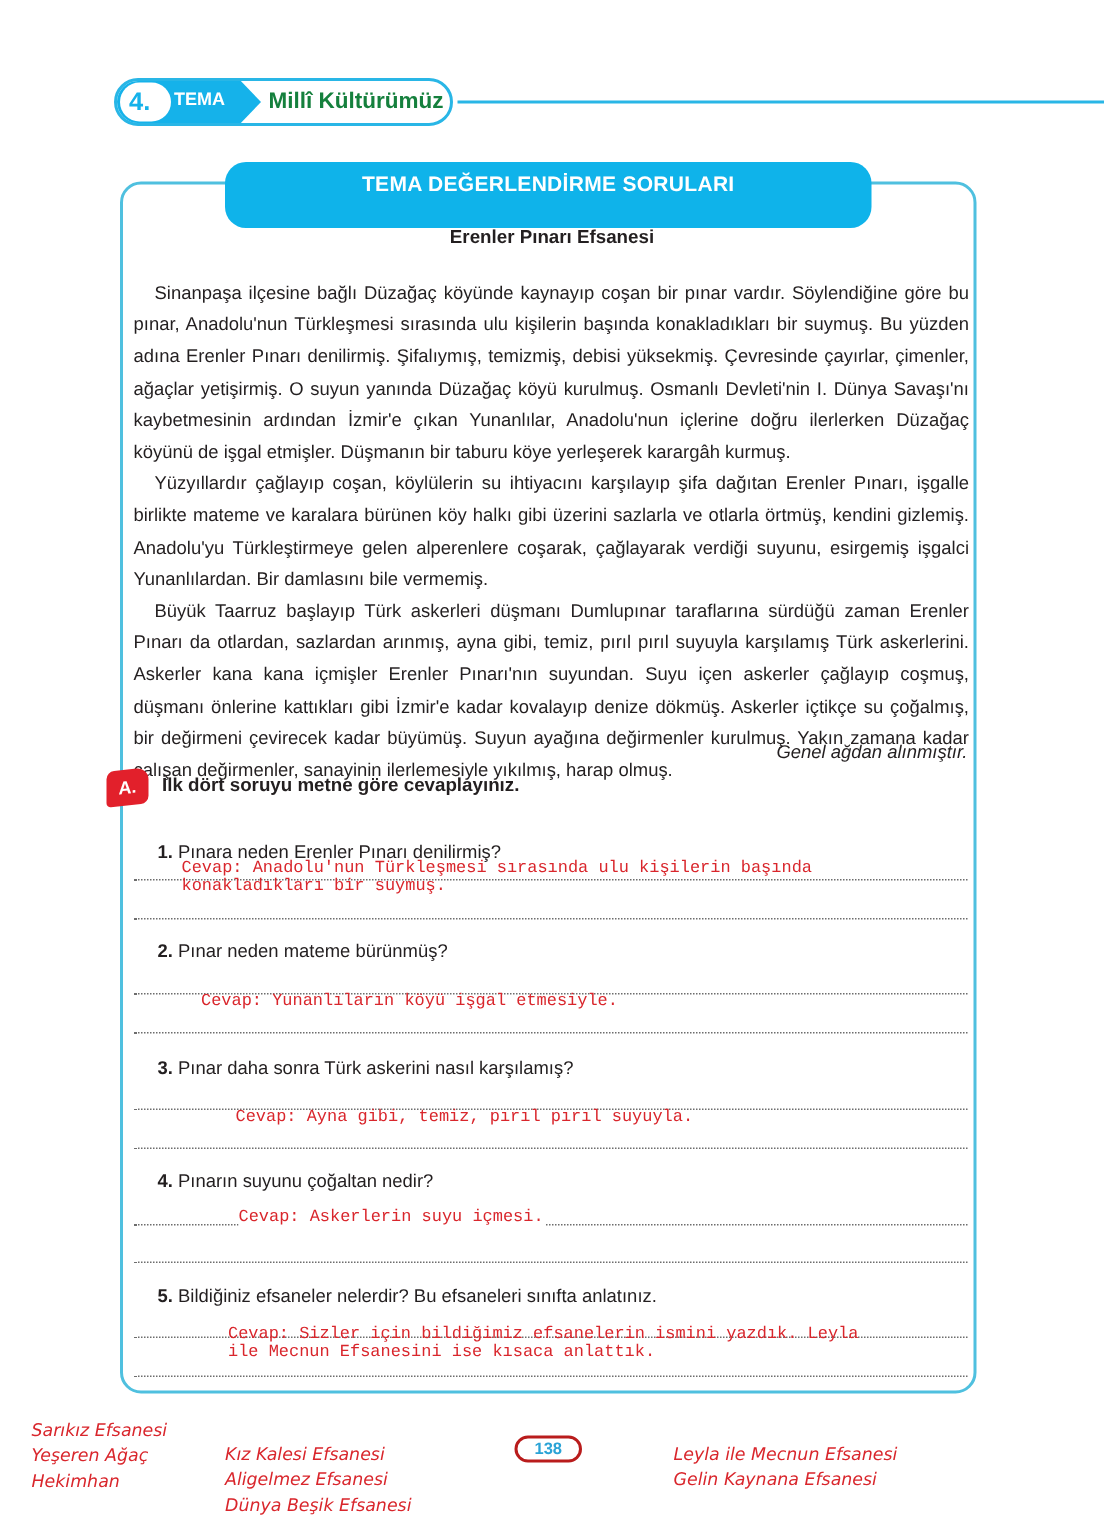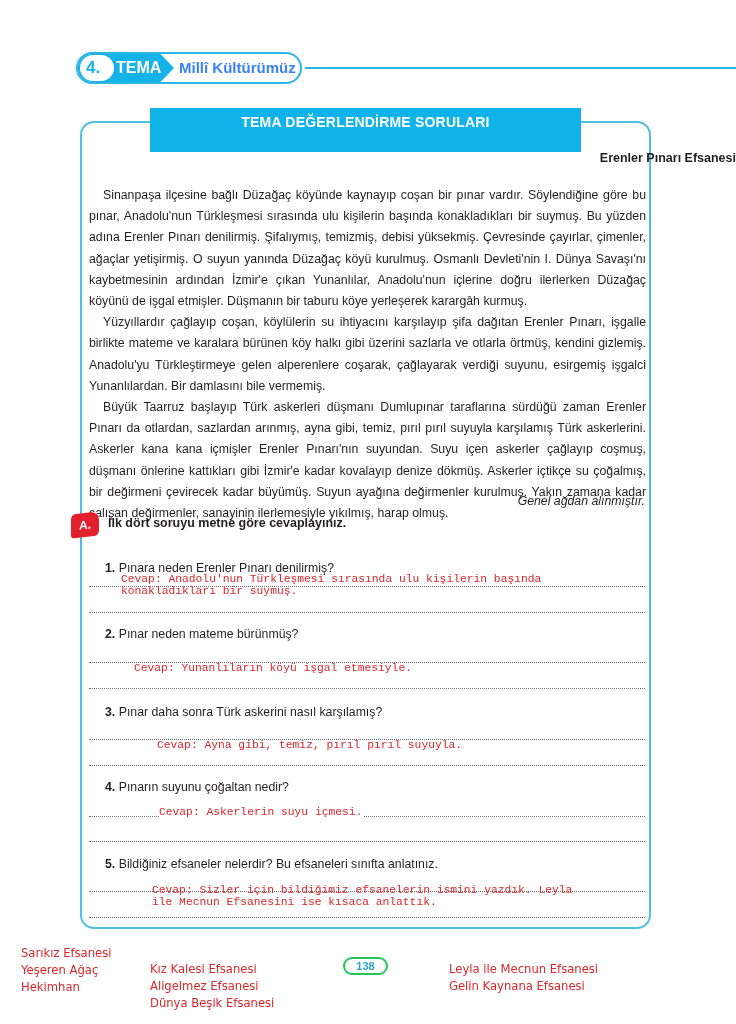--- a/index.html
+++ b/index.html
@@ -9,57 +9,57 @@
   
   .theme-header { position:absolute; left:76px; top:52px; height:34px; width:230px; }
   .theme-pill { position:absolute; left:0; top:0; height:32px; width:226px;
     border:2px solid #29b6e6; border-radius:17px; background:#fff; box-sizing:border-box; }
   .theme-badge { position:absolute; left:2px; top:2px; height:28px; width:96px;
     background:#15b2ea; border-radius:15px 4px 4px 15px;
     clip-path: polygon(0 0, 86% 0, 100% 50%, 86% 100%, 0 100%); }
   .theme-num-circle { position:absolute; left:4px; top:3px; width:34px; height:26px;
     border-radius:13px; background:#fff; }
   .theme-num { position:absolute; left:10px; top:6px; font-weight:bold; font-size:17px; color:#15b2ea; }
-  .theme-word { position:absolute; left:40px; top:7px; font-weight:bold; font-size:16px; color:#fff; }
-  .theme-title { position:absolute; left:103px; top:7px; font-weight:bold; font-size:15px; color:#3b82f6;text-align:center; }
+  .theme-word { position:absolute; left:40px; top:7px; font-weight:bold; font-size:12px; color:#fff; }
+  .theme-title { position:absolute; left:103px; top:7px; font-weight:bold; font-size:15px; color:#15803d;text-align:center; }
   .header-line { position:absolute; left:305px; top:67px; width:431px; height:2px; background:#29b6e6; }
 
   
   .frame { position:absolute; left:80px; top:121px; width:571px; height:808px;
     border:2px solid #4fc0df; border-radius:14px; box-sizing:border-box; }
   .section-banner { position:absolute; left:150px; top:108px; width:431px; height:44px;
-    background:#0fb3ea; border-radius:0; color:#fff; font-weight:bold; font-size:14px;
+    background:#0fb3ea; border-radius:14px; color:#fff; font-weight:bold; font-size:14px;
     text-align:center; line-height:28px; letter-spacing:0.2px; }
 
-  .story-title { position:absolute; left:0; width:736px; top:151px; text-align:right;
+  .story-title { position:absolute; left:0; width:736px; top:151px; text-align:center;
     font-weight:bold; font-size:12.5px; }
   .story { position:absolute; left:89px; top:165px; width:557px; font-size:12.3px; line-height:21.2px;
     text-align:justify;margin-top:20px; }
   .story p { margin:0; text-indent:14px; }
   .source { position:absolute; right:91px; top:494px; font-style:italic; font-size:12.3px; }
 
   
   .sec-badge { position:absolute; left:71px; top:513px; width:28px; height:24px;
     background:#e2202b; border-radius:5px 8px 5px 3px; color:#fff; font-weight:bold;
     font-size:12px; line-height:24px; text-align:center; transform:skewY(-6deg); }
   .sec-title { position:absolute; left:108px; top:516px; font-weight:bold; font-size:12.5px; }
 
   .question { position:absolute; left:105px; font-size:12.3px; }
   .question b { font-weight:bold; }
   .dots { position:absolute; left:89px; width:556px; height:0;
     border-bottom:1.5px dotted #6d6d6d; }
   .answer { position:absolute; font-family:Liberation Mono, monospace; font-size:11.3px;
     color:#d9262c; line-height:12px; }
 
   .page-num { position:absolute; left:343px; top:957px; width:45px; height:18px;
-    border:2px solid #22c55e; border-radius:9px; box-sizing:border-box; text-align:center;
+    border:2px solid #b91c1c; border-radius:9px; box-sizing:border-box; text-align:center;
     font-size:11px; font-weight:bold; color:#2aa3d6; line-height:14px; }
 
   .note-col { position:absolute; font-family:"DejaVu Sans", sans-serif; font-size:11.6px;
-    color:#d9262c; line-height:17px; }
+    color:#d9262c; line-height:17px;font-style:italic; }
 </style>
 </head>
 <body>
 
 <div class="theme-header">
   <div class="theme-pill"></div>
   <div class="theme-badge"></div>
   <div class="theme-num-circle"></div>
   <span class="theme-num">4.</span>
   <span class="theme-word">TEMA</span>

